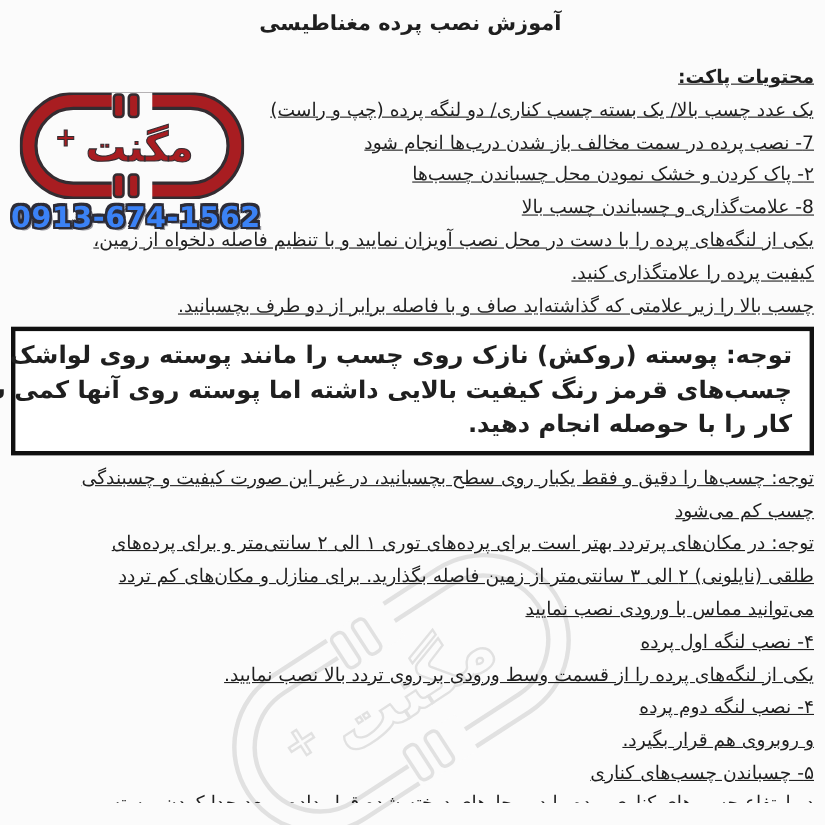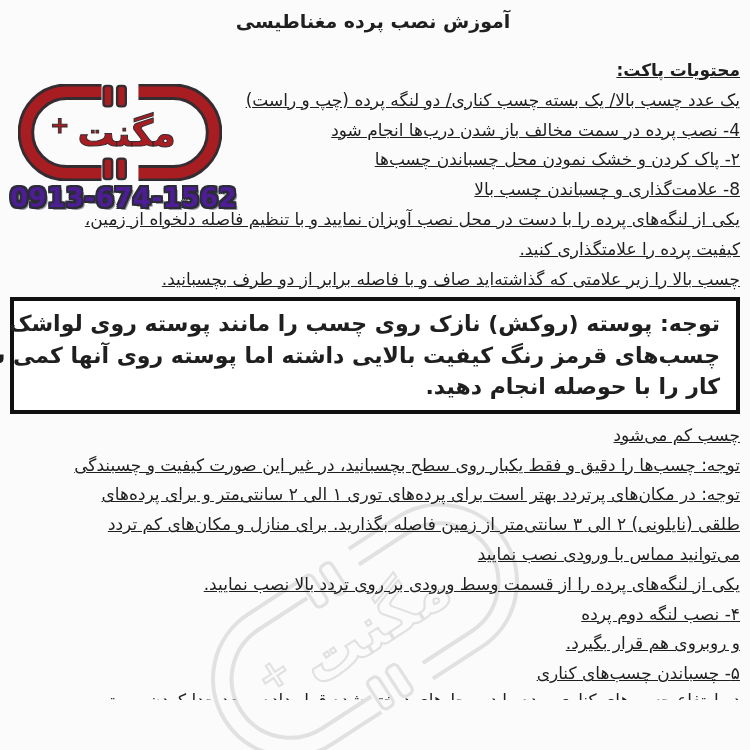--- a/index.html
+++ b/index.html
@@ -29,21 +29,21 @@
   .notice .nline{
     height:31.5px;line-height:31.5px;font-weight:bold;font-size:22px;
     white-space:nowrap;
   }
   .line.clipped{height:11px;overflow:hidden;line-height:23px;}
   
   .logo-wrap{position:absolute;left:10px;top:84px;width:220px;text-align:center;z-index:4;}
   .logo-svg{display:block;margin:0 auto;}
   .phone{
     margin-top:2px;font-size:26px;font-weight:bold;letter-spacing:.5px;
-    color:#4c1d95;
+    color:#3b82f6;
     text-shadow:
       -2px -2px 0 #2c2c38, 2px -2px 0 #2c2c38,
       -2px  2px 0 #2c2c38, 2px  2px 0 #2c2c38,
       -2px  0   0 #2c2c38, 2px  0   0 #2c2c38,
        0   -2px 0 #2c2c38, 0    2px 0 #2c2c38,
        3px  3px 0 #9b9ba1;
     white-space:nowrap;
   }
   
   .watermark{
@@ -86,38 +86,39 @@
       <rect x="102" y="77" width="9" height="21" rx="3" fill="#a81d21" stroke="#342c31" stroke-width="2.4"></rect>
       <text x="112" y="64" text-anchor="middle" font-family="DejaVu Sans, sans-serif" font-weight="bold" font-size="38" fill="#a81d21" stroke="#342c31" stroke-width="1">مگنت</text>
       <text x="43" y="50" text-anchor="middle" font-family="DejaVu Sans, sans-serif" font-weight="bold" font-size="24" fill="#a81d21" stroke="#342c31" stroke-width="1">+</text>
     </svg>
     <div class="phone">0913-674-1562</div>
   </div>
 
   <div class="content">
     <div class="line bold">محتویات پاکت:</div>
     <div class="line">یک عدد چسب بالا/ یک بسته چسب کناری/ دو لنگه پرده (چپ و راست)</div>
-    <div class="line">4- نصب پرده در سمت مخالف باز شدن درب‌ها انجام شود</div>
+    <div class="line">7- نصب پرده در سمت مخالف باز شدن درب‌ها انجام شود</div>
     <div class="line">۲- پاک کردن و خشک نمودن محل چسباندن چسب‌ها</div>
     <div class="line">8- علامت‌گذاری و چسباندن چسب بالا</div>
     <div class="line">یکی از لنگه‌های پرده را با دست در محل نصب آویزان نمایید و با تنظیم فاصله دلخواه از زمین،</div>
     <div class="line">کیفیت پرده را علامتگذاری کنید.</div>
     <div class="line">چسب بالا را زیر علامتی که گذاشته‌اید صاف و با فاصله برابر از دو طرف بچسبانید.</div>
 
     <div class="notice">
       <div class="nline">توجه: پوسته (روکش) نازک روی چسب را مانند پوسته روی لواشک جدا نمایید</div>
       <div class="nline">چسب‌های قرمز رنگ کیفیت بالایی داشته اما پوسته روی آنها کمی سخت جدا می‌شود، این</div>
       <div class="nline">کار را با حوصله انجام دهید.</div>
     </div>
 
+    <div class="line">توجه: چسب‌ها را دقیق و فقط یکبار روی سطح بچسبانید، در غیر این صورت کیفیت و چسبندگی</div>
     <div class="line">چسب کم می‌شود</div>
-    <div class="line">توجه: چسب‌ها را دقیق و فقط یکبار روی سطح بچسبانید، در غیر این صورت کیفیت و چسبندگی</div>
     <div class="line">توجه: در مکان‌های پرتردد بهتر است برای پرده‌های توری ۱ الی ۲ سانتی‌متر و برای پرده‌های</div>
     <div class="line">طلقی (نایلونی) ۲ الی ۳ سانتی‌متر از زمین فاصله بگذارید. برای منازل و مکان‌های کم تردد</div>
     <div class="line">می‌توانید مماس با ورودی نصب نمایید</div>
+    <div class="line">۴- نصب لنگه اول پرده</div>
     <div class="line">یکی از لنگه‌های پرده را از قسمت وسط ورودی بر روی تردد بالا نصب نمایید.</div>
     <div class="line">۴- نصب لنگه دوم پرده</div>
     <div class="line">و روبروی هم قرار بگیرد.</div>
     <div class="line">۵- چسباندن چسب‌های کناری</div>
     <div class="line clipped">در ارتفاع چسب‌های کناری پرده را در محل‌های دوخته شده قرار داده و بعد جدا کردن پوسته</div>
   </div>
 
 </div>
 
 </body></html>

